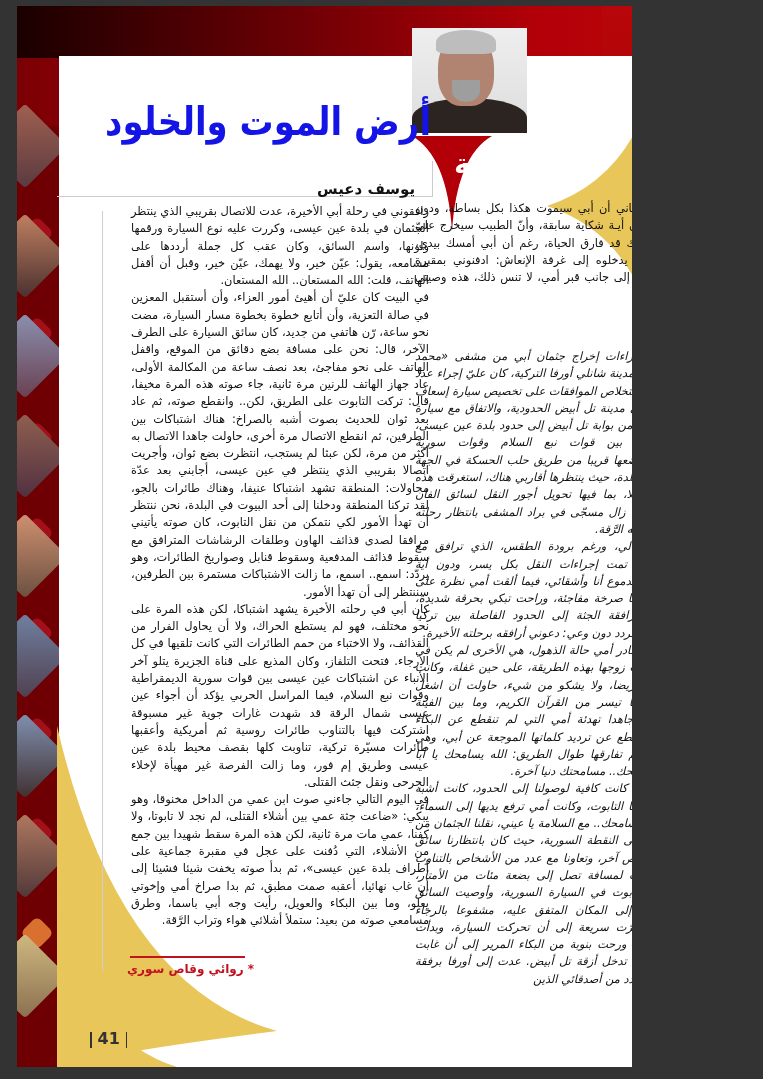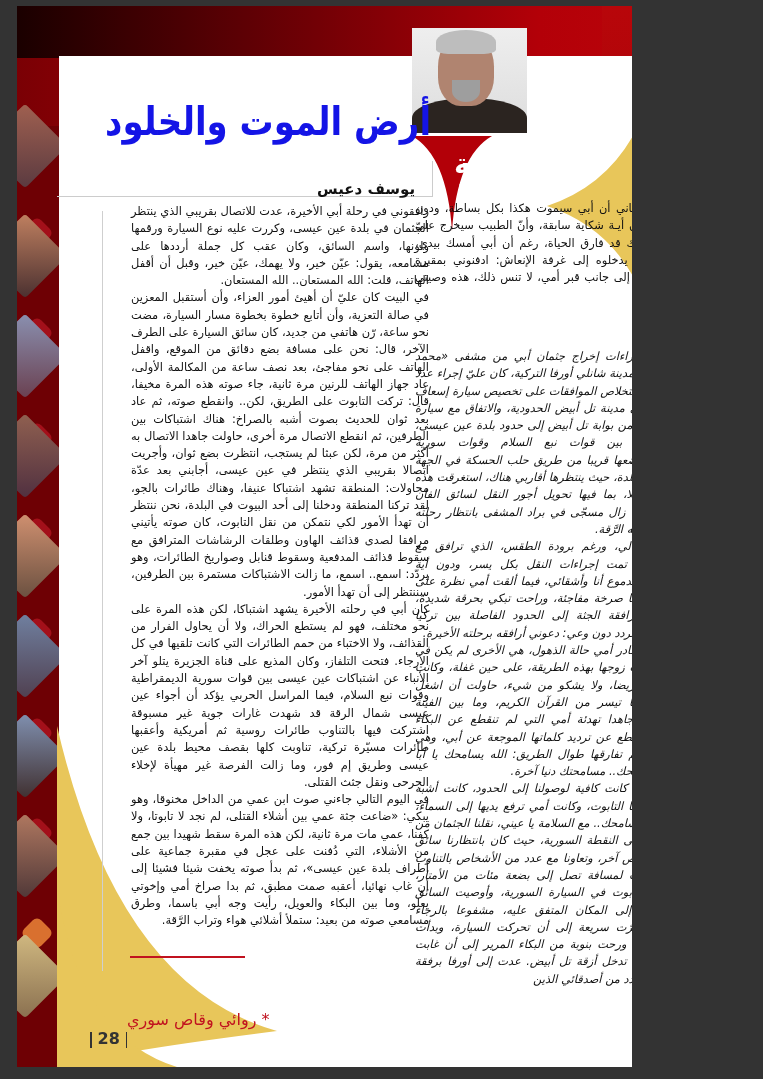--- a/index.html
+++ b/index.html
@@ -27,21 +27,21 @@
   .leftborder { position:absolute; left:85px; top:205px; width:1px; height:760px; background:#cfcfcf; }
   .rightvline { position:absolute; left:716px; top:105px; width:2px; height:956px; background:#3a3a3a; }
   .star-svg { position:absolute; left:0; top:0; }
   .tag { position:absolute; right:115px; top:142px; font-weight:bold; font-size:28px; color:#ffffff; text-align:center; line-height:32px; direction:rtl; }
   .col { position:absolute; font-family:"DejaVu Sans", sans-serif; font-size:11.4px; line-height:17.3px; color:#111; direction:rtl; text-align:justify; }
   .col p { margin:0; }
   .col-right { left:398px; top:276px; width:298px; }
   .col-right-top { position:absolute; left:398px; top:194px; width:215px; }
   .col-left { left:88px; top:197px; width:298px;margin-left:26px; }
   .sig-line { position:absolute; left:113px; top:950px; width:115px; height:2px; background:#c1121f; }
-  .sig { position:absolute; left:110px; top:1004px; font-size:16px; font-weight:normal; color:#c1121f; direction:rtl; }
+  .sig { position:absolute; left:110px; top:956px; font-size:12px; font-weight:bold; color:#c1121f; direction:rtl; }
   .pagenum { position:absolute; left:67px; top:1023px; font-weight:bold; font-size:16px; color:#333; }
   .pagenum .bar { display:inline-block; width:1.5px; height:16px; background:#333; vertical-align:middle; margin:0 6px; }
 </style>
 </head>
 <body>
 
 <div class="page">
   <div class="topband"></div>
   <div class="rightband"></div>
 
@@ -116,15 +116,15 @@
     <p>رافقوني في رحلة أبي الأخيرة، عدت للاتصال بقريبي الذي ينتظر الجثمان في بلدة عين عيسى، وكررت عليه نوع السيارة ورقمها ولونها، واسم السائق، وكان عقب كل جملة أرددها على مسامعه، يقول: عيّن خير، ولا يهمك، عيّن خير، وقبل أن أقفل الهاتف، قلت: الله المستعان.. الله المستعان.</p>
     <p>في البيت كان عليّ أن أهيئ أمور العزاء، وأن أستقبل المعزين في صالة التعزية، وأن أتابع خطوة بخطوة مسار السيارة، مضت نحو ساعة، رّن هاتفي من جديد، كان سائق السيارة على الطرف الآخر، قال: نحن على مسافة بضع دقائق من الموقع، واقفل الهاتف على نحو مفاجئ، بعد نصف ساعة من المكالمة الأولى، عاد جهاز الهاتف للرنين مرة ثانية، جاء صوته هذه المرة مخيفا، قال: تركت التابوت على الطريق، لكن.. وانقطع صوته، ثم عاد بعد ثوان للحديث بصوت أشبه بالصراخ: هناك اشتباكات بين الطرفين، ثم انقطع الاتصال مرة أخرى، حاولت جاهدا الاتصال به أكثر من مرة، لكن عبثا لم يستجب، انتظرت بضع ثوان، وأجريت اتصالا بقريبي الذي ينتظر في عين عيسى، أجابني بعد عدّة محاولات: المنطقة تشهد اشتباكا عنيفا، وهناك طائرات بالجو، لقد تركنا المنطقة ودخلنا إلى أحد البيوت في البلدة، نحن ننتظر أن تهدأ الأمور لكي نتمكن من نقل التابوت، كان صوته يأتيني مرافقا لصدى قذائف الهاون وطلقات الرشاشات المترافق مع سقوط قذائف المدفعية وسقوط قنابل وصواريخ الطائرات، وهو يردّد: اسمع.. اسمع، ما زالت الاشتباكات مستمرة بين الطرفين، سننتظر إلى أن تهدأ الأمور.</p>
     <p>كان أبي في رحلته الأخيرة يشهد اشتباكا، لكن هذه المرة على نحو مختلف، فهو لم يستطع الحراك، ولا أن يحاول الفرار من القذائف، ولا الاختباء من حمم الطائرات التي كانت تلقيها في كل الأرجاء. فتحت التلفاز، وكان المذيع على قناة الجزيرة يتلو آخر الأنباء عن اشتباكات عين عيسى بين قوات سورية الديمقراطية وقوات نبع السلام، فيما المراسل الحربي يؤكد أن أجواء عين عيسى شمال الرقة قد شهدت غارات جوية غير مسبوقة اشتركت فيها بالتناوب طائرات روسية ثم أمريكية وأعقبها طائرات مسيّرة تركية، تناوبت كلها بقصف محيط بلدة عين عيسى وطريق إم فور، وما زالت الفرصة غير مهيأة لإخلاء الجرحى ونقل جثث القتلى.</p>
     <p>في اليوم التالي جاءني صوت ابن عمي من الداخل مخنوقا، وهو يبكي: «ضاعت جثة عمي بين أشلاء القتلى، لم نجد لا تابوتا، ولا كفنا، عمي مات مرة ثانية، لكن هذه المرة سقط شهيدا بين جمع من الأشلاء، التي دُفنت على عجل في مقبرة جماعية على أطراف بلدة عين عيسى»، ثم بدأ صوته يخفت شيئا فشيئا إلى أن غاب نهائيا، أعقبه صمت مطبق، ثم بدا صراخ أمي وإخوتي يعلو، وما بين البكاء والعويل، رأيت وجه أبي باسما، وطرق مسامعي صوته من بعيد: ستملأ أشلائي هواء وتراب الرَّقة.</p>
   </div>
 
   <div class="sig-line"></div>
   <div class="sig">* روائي وقاص سوري</div>
 
   <div class="pagenum">
-    <span class="bar"></span><span>28</span><span class="bar"></span>
+    <span class="bar"></span><span>41</span><span class="bar"></span>
   </div>
 </div>
 
 </body></html>

